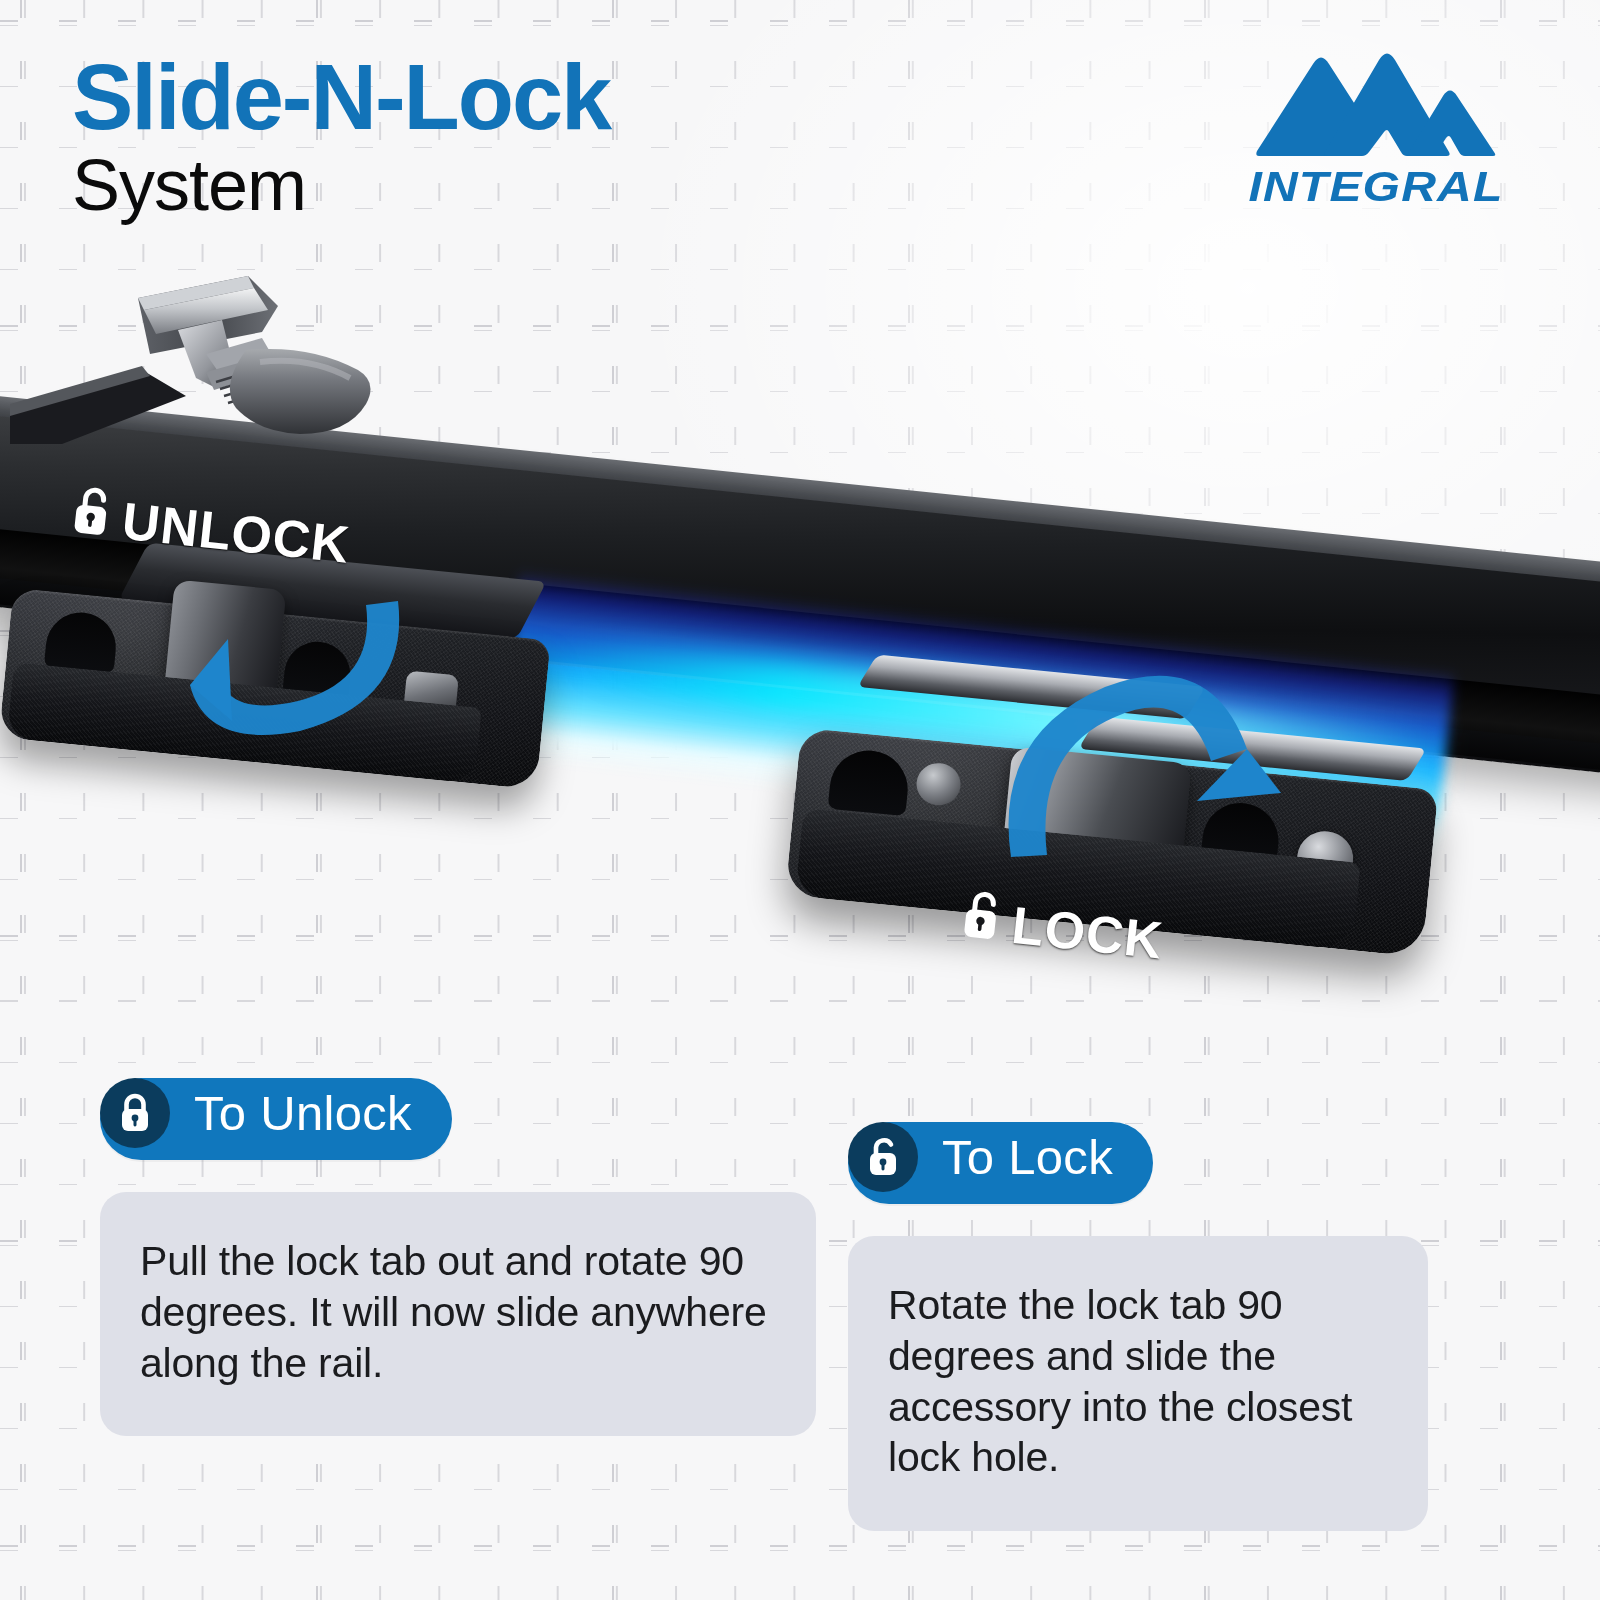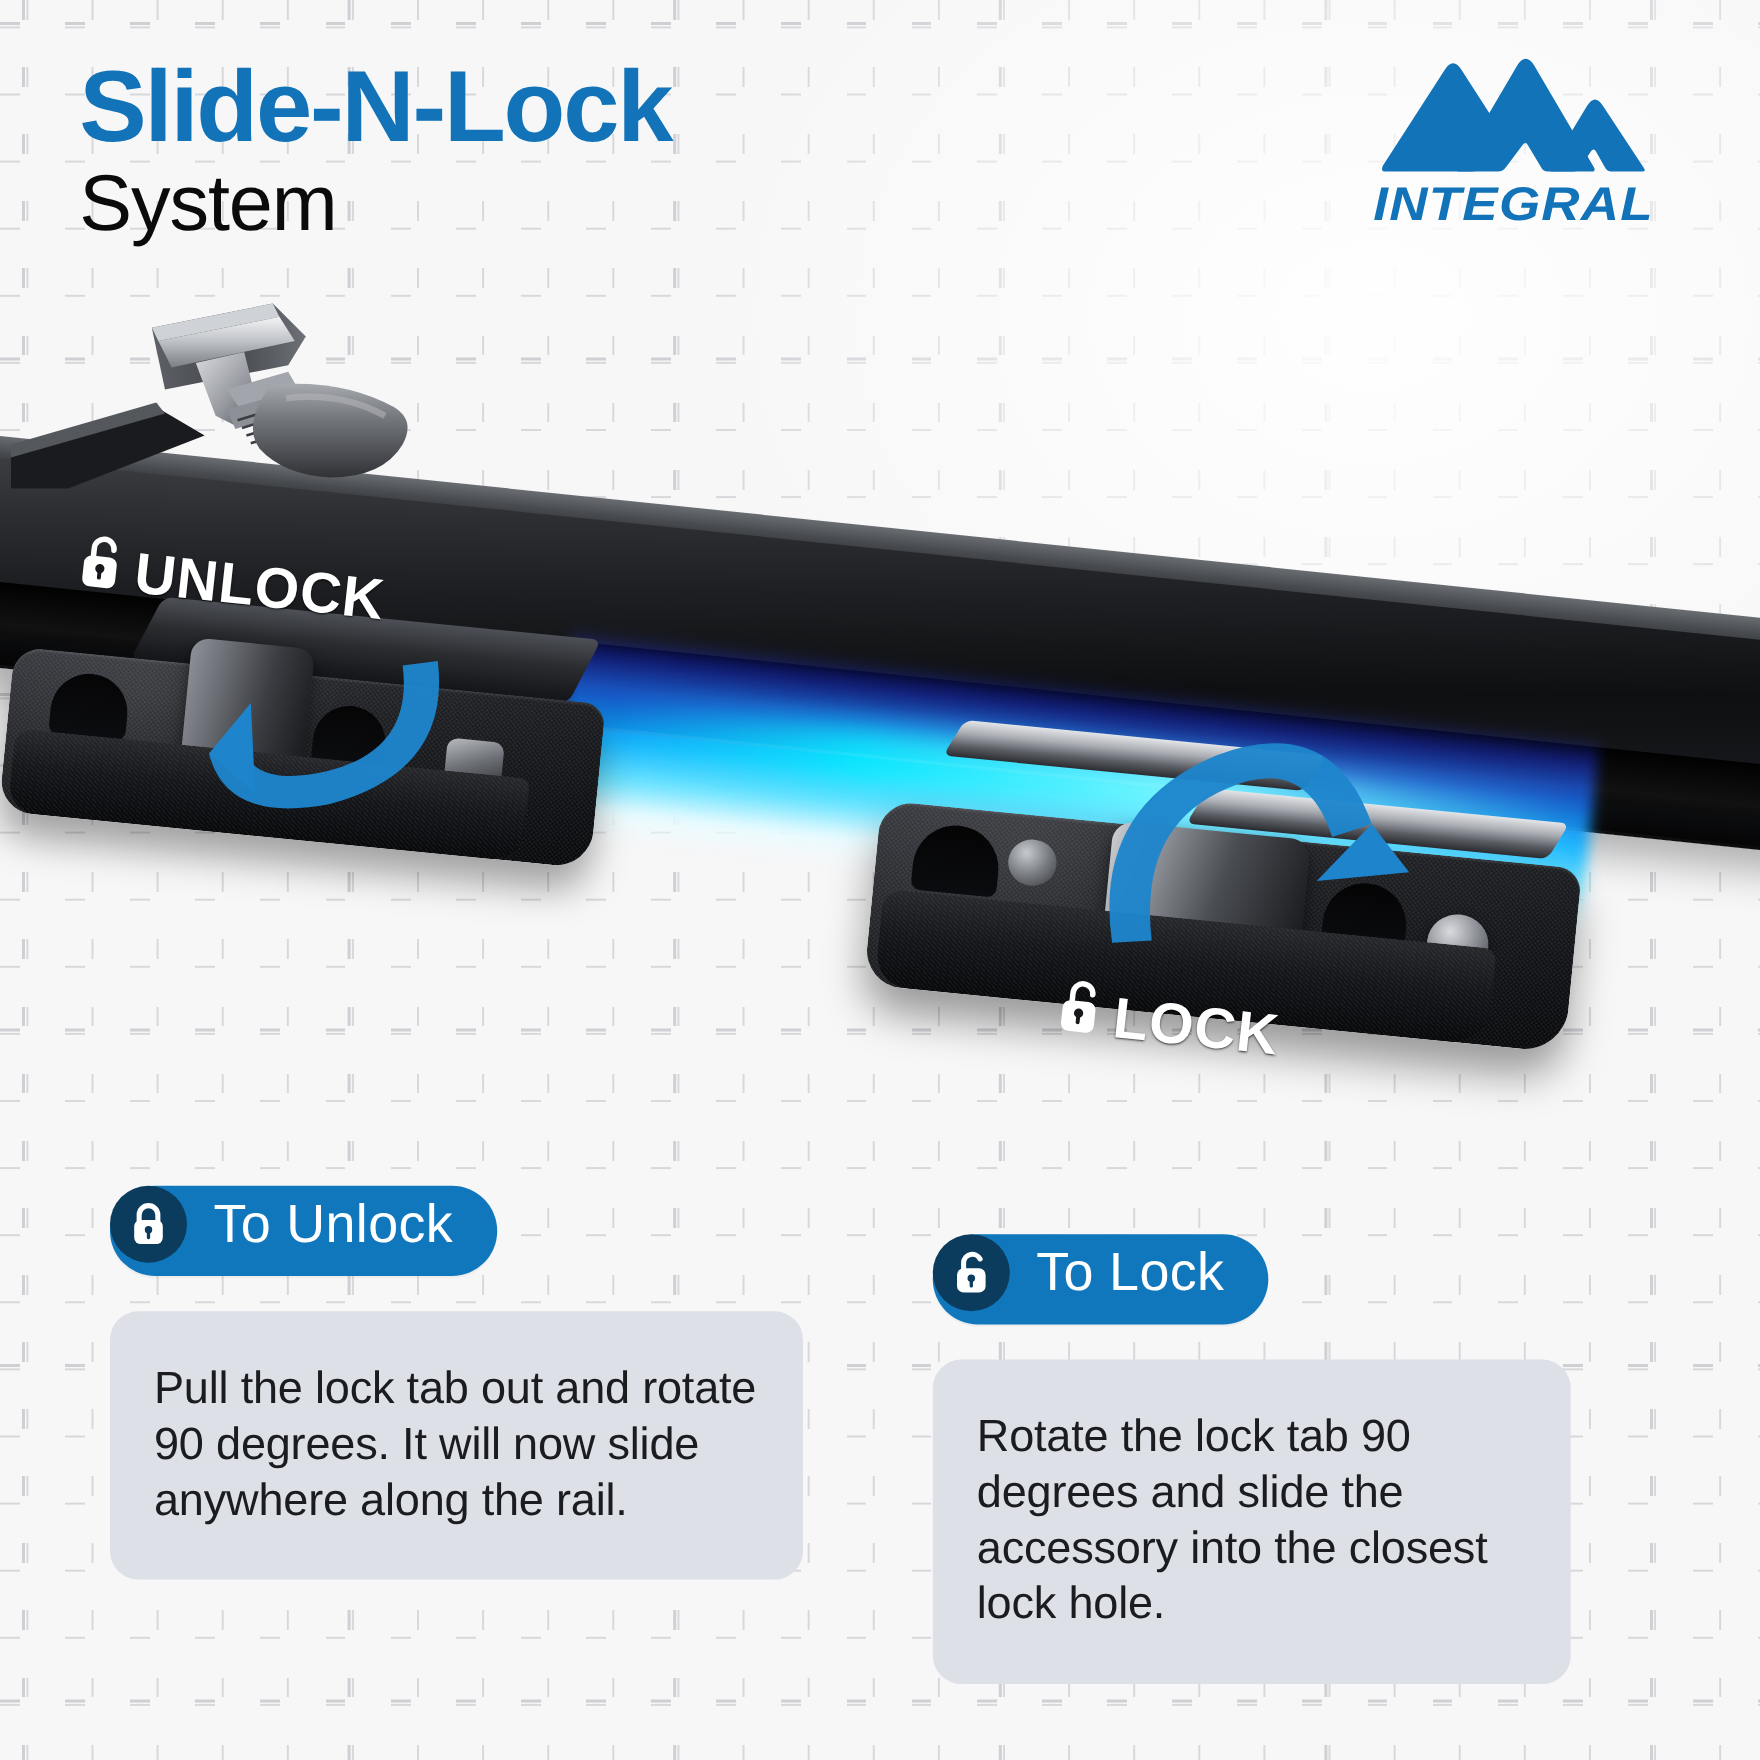--- a/index.html
+++ b/index.html
@@ -275,21 +275,21 @@
     padding:44px 40px 48px 40px;
     min-height:236px;
     box-sizing:border-box;
   }
   .infobox p{
     margin:0;color:#1b1c1f;
     font-size:41px;line-height:1.24;font-weight:400;
     letter-spacing:-.2px;
   }
   #col-lock .infobox{width:580px;}
-  #col-unlock .infobox{width:630px;}
+  #col-unlock .infobox{width:716px;}
 </style>
 </head>
 <body>
 
 <div id="bg-grid"></div>
 <div id="bg-wash"></div>
 
 <div class="header" id="page-title">
   <span class="l1">Slide-N-Lock</span>
   <span class="l2">System</span>

